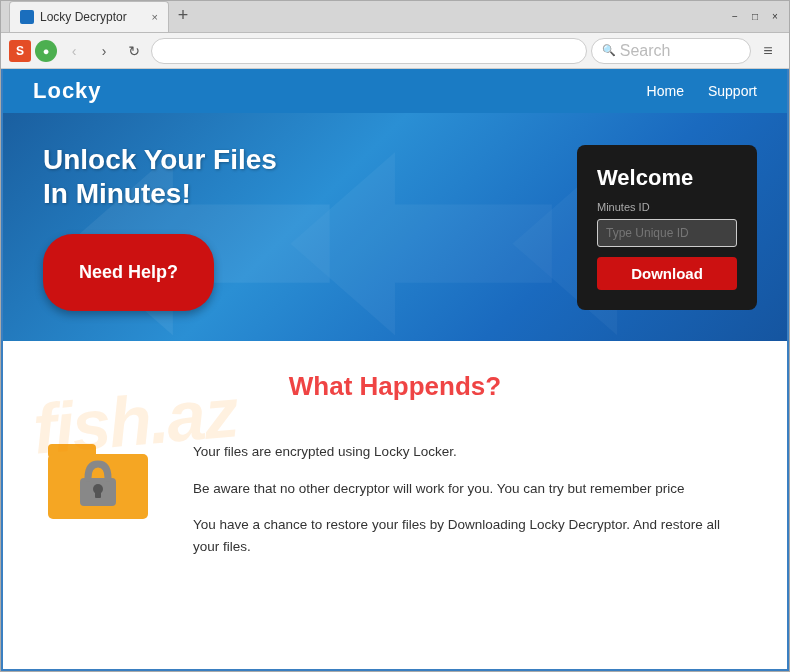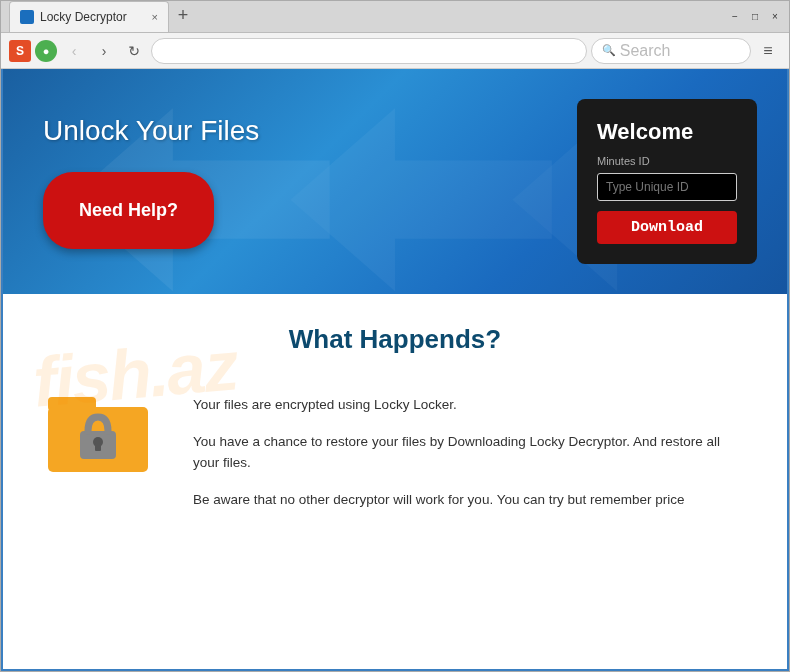--- a/index.html
+++ b/index.html
@@ -242,21 +242,21 @@
       pointer-events: none;
     }
 
     .hero-left {
       z-index: 1;
     }
 
     .hero-title {
       color: white;
       font-size: 28px;
-      font-weight: normal;
+      font-weight: bold;
       line-height: 1.2;
       margin-bottom: 24px;
       text-shadow: 1px 1px 3px rgba(0,0,0,0.3);
     }
 
     .need-help-btn {
       background: #cc1111;
       color: white;
       font-size: 18px;
       font-weight: bold;
@@ -289,36 +289,35 @@
       margin-bottom: 6px;
     }
 
     .unique-id-input {
       width: 100%;
       height: 28px;
       border: 1px solid #ccc;
       border-radius: 3px;
       padding: 1px 8px;
       font-size: 12px;
-      background: #000000;
+      background: #404040;
       color: #999;
       margin-bottom: 10px;
     }
 
     .download-btn {
       width: 100%;
       background: #cc1111;
       color: white;
       font-size: 15px;
       font-weight: bold;
       padding: 8px 0;
       border-radius: 4px;
       border: none;
       cursor: pointer;
-      font-family: Liberation Mono, monospace;
     }
 
     
     .main-content {
       background: white;
       flex: 1;
       padding: 30px 40px;
       position: relative;
       overflow: hidden;
     }
@@ -332,21 +331,21 @@
       color: rgba(255, 140, 0, 0.12);
       transform: rotate(-5deg);
       pointer-events: none;
       font-style: italic;
       letter-spacing: -2px;
     }
 
     .section-title {
       font-size: 26px;
       font-weight: bold;
-      color: #0c4a6e;
+      color: #ef4444;
       text-align: center;
       margin-bottom: 24px;
     }
 
     .content-layout {
       display: flex;
       gap: 30px;
       align-items: flex-start;
     }
 
@@ -395,32 +394,40 @@
     </div>
     <div class="search-bar">
       <span style="font-size:11px;color:#999;">🔍</span>
       <span style="font-size:16px;color:#bbb;">Search</span>
     </div>
     <div class="menu-btn">≡</div>
   </div>
 
   <div class="website">
 
+    <nav class="site-nav">
+      <span class="site-logo">Locky</span>
+      <div class="site-nav-links">
+        <a class="site-nav-link">Home</a>
+        <a class="site-nav-link">Support</a>
+      </div>
+    </nav>
 
     <div class="hero">
 
       <svg class="hero-bg-arrows" viewBox="0 0 600 200" xmlns="http://www.w3.org/2000/svg">
         <polygon points="50,100 130,30 130,70 250,70 250,130 130,130 130,170" fill="white" opacity="0.4"></polygon>
         <polygon points="220,100 300,30 300,70 420,70 420,130 300,130 300,170" fill="white" opacity="0.3"></polygon>
         <polygon points="390,100 470,30 470,70 550,70 550,130 470,130 470,170" fill="white" opacity="0.25"></polygon>
       </svg>
 
       <div class="hero-left">
         <div class="hero-title">
           <span>Unlock Your Files</span><br>
+          <span>In Minutes!</span>
         </div>
         <button class="need-help-btn">Need Help?</button>
       </div>
 
       <div class="welcome-card">
         <div class="welcome-title">Welcome</div>
         <div class="unique-id-label">Minutes ID</div>
         <input class="unique-id-input" type="text" placeholder="Type Unique ID" style="">
         <button class="download-btn">Download</button>
       </div>
@@ -444,19 +451,19 @@
 
             <path d="M45 52 Q45 38 55 38 Q65 38 65 52" stroke="#888" stroke-width="7" fill="none" stroke-linecap="round"></path>
 
             <circle cx="55" cy="63" r="5" fill="#555"></circle>
             <rect x="52" y="64" width="6" height="8" rx="1" fill="#555"></rect>
           </svg>
         </div>
 
         <div class="content-text">
           <p>Your files are encrypted using Locky Locker.</p>
+          <p>Be aware that no other decryptor will work for you. You can try but remember price</p>
           <p>You have a chance to restore your files by Downloading Locky Decryptor. And restore all your files.</p>
-          <p>Be aware that no other decryptor will work for you. You can try but remember price</p>
         </div>
       </div>
     </div>
   </div>
 </div>
 
 </body></html>

